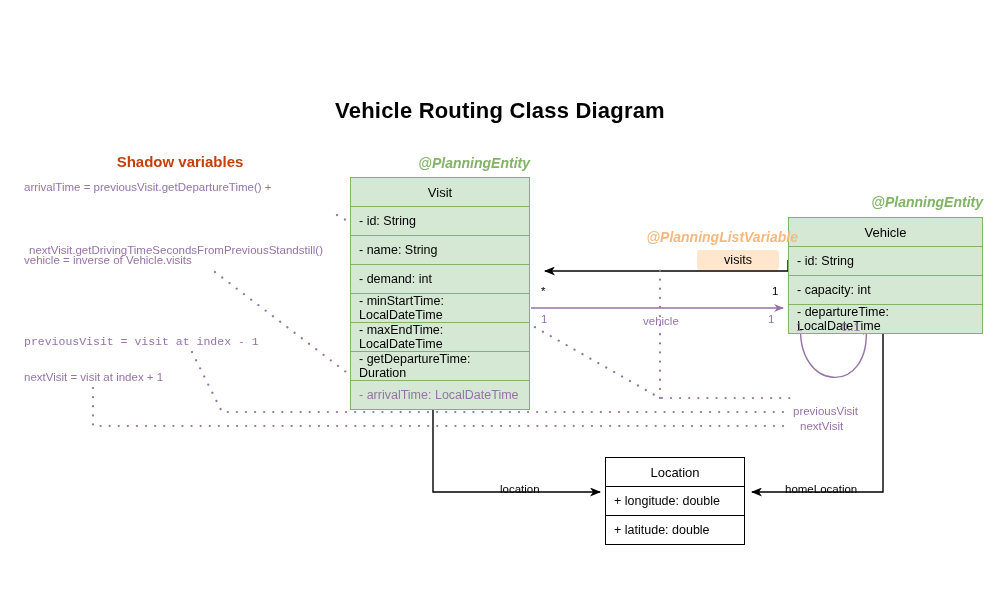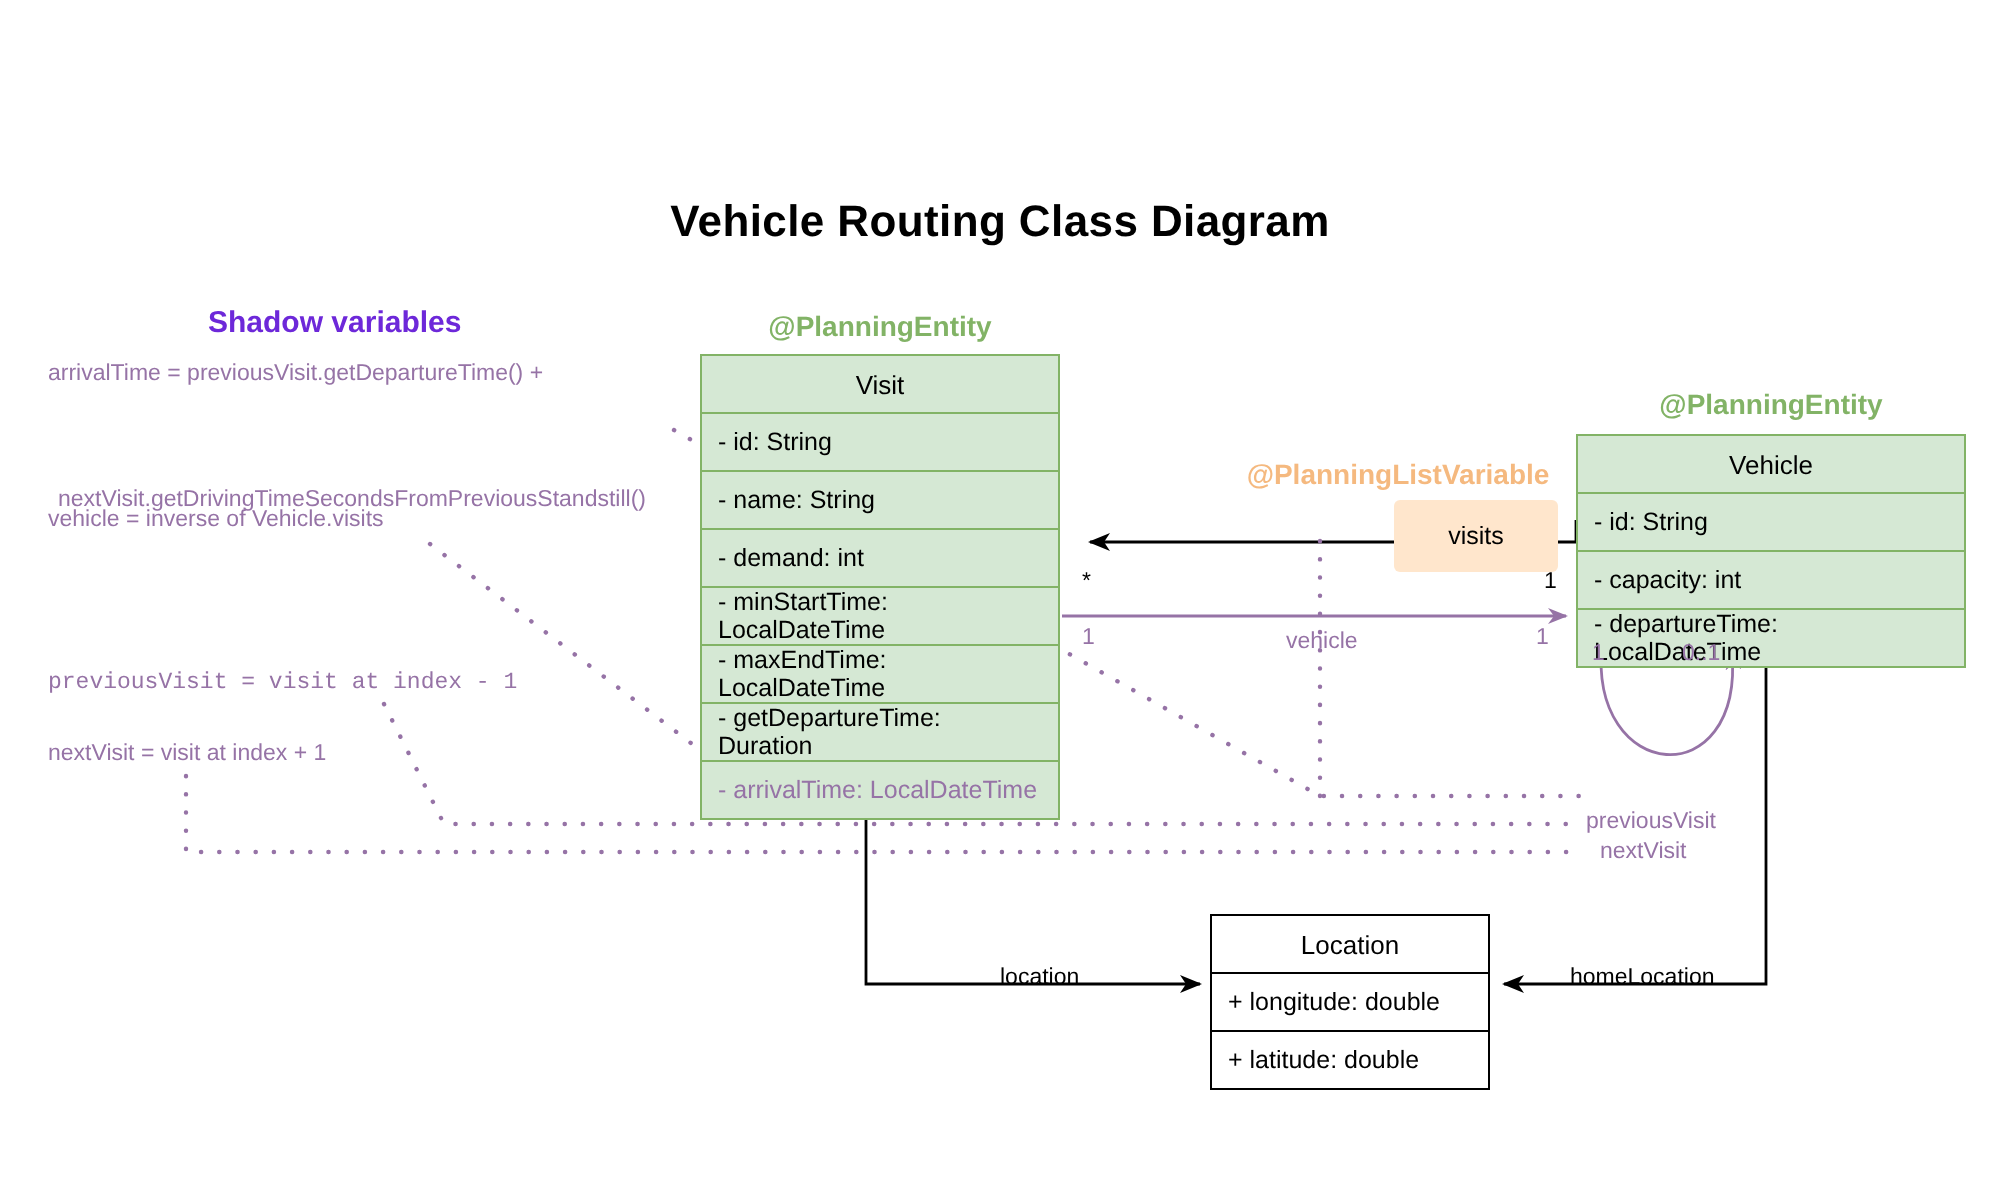--- a/index.html
+++ b/index.html
@@ -39,36 +39,37 @@
   .uml-class .row.shadow{color:#9673a6;}
 
   .uml-class.plain .row{
     border:1px solid #000000;
     border-top:none;
     background:#ffffff;
   }
   .uml-class.plain .row.head{border-top:1px solid #000000;}
 
   .stereotype{
-    position:absolute;font-size:14px;font-weight:bold;text-align:center;
+    position:absolute;font-size:14px;font-weight:bold;text-align:right;
     white-space:nowrap;
+    font-style:italic;
   }
   .stereotype.green{color:#82b366;}
   .stereotype.orange{color:#f5b97f;}
 
   .badge{
     position:absolute;background:#ffe6cc;
     font-size:12.5px;color:#000;
     display:flex;align-items:center;justify-content:center;
     border-radius:3px;
   }
 
   .panel-title{
-    position:absolute;font-size:15px;font-weight:bold;color:#6d28d9;
-    white-space:nowrap;
+    position:absolute;font-size:15px;font-weight:bold;color:#c2410c;
+    white-space:nowrap;text-align:center;
   }
   .note{
     position:absolute;font-size:11.5px;color:#9673a6;white-space:nowrap;
   }
 
   .edge-label{
     position:absolute;font-size:11.5px;white-space:nowrap;
   }
   .edge-label.black{color:#000000;}
   .edge-label.purple{color:#9673a6;}
@@ -160,21 +161,21 @@
   </div>
 
   <div class="uml-class plain" style="left:605px;top:457px;width:140px;">
     <div class="row head">Location</div>
     <div class="row">+ longitude: double</div>
     <div class="row">+ latitude: double</div>
   </div>
 
   <div class="stereotype orange" style="left:600px;top:229px;width:198px;">@PlanningListVariable</div>
 
-  <div class="badge" style="left:697px;top:250px;width:82px;height:36px;">visits</div>
+  <div class="badge" style="left:697px;top:250px;width:82px;height:20px;">visits</div>
 
   <div class="edge-label black" style="left:541px;top:285px;">*</div>
   <div class="edge-label black" style="left:772px;top:285px;">1</div>
 
   <div class="edge-label purple" style="left:541px;top:313px;">1</div>
   <div class="edge-label purple" style="left:643px;top:315px;">vehicle</div>
   <div class="edge-label purple" style="left:768px;top:313px;">1</div>
 
   <div class="edge-label purple" style="left:796px;top:321px;">1</div>
   <div class="edge-label purple" style="left:841px;top:321px;">0..1</div>

